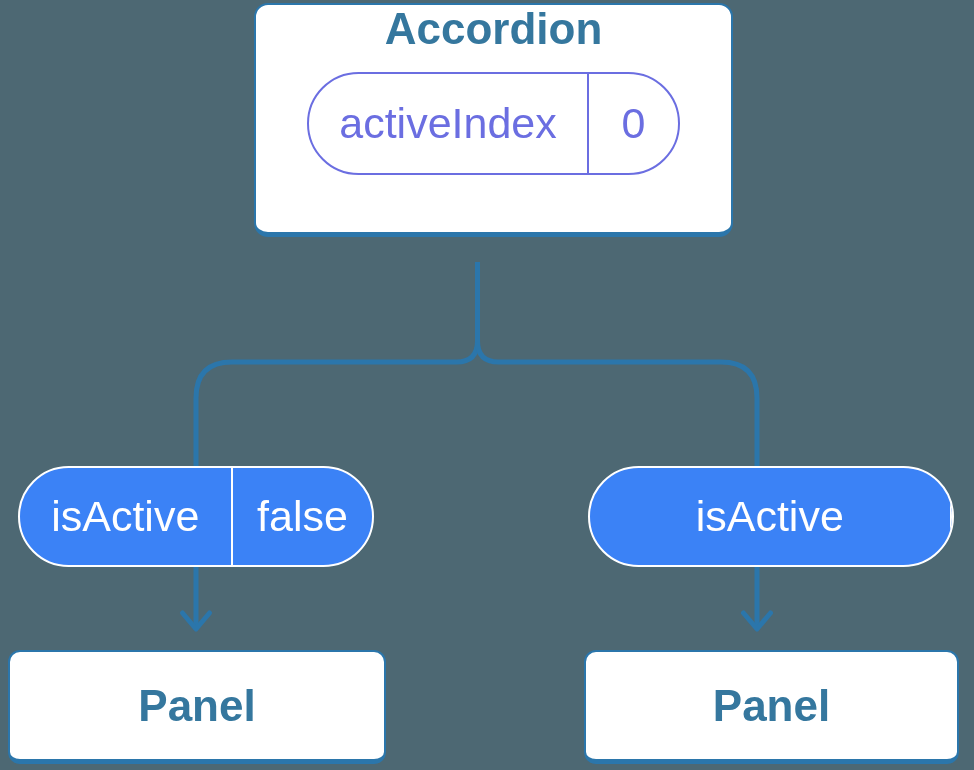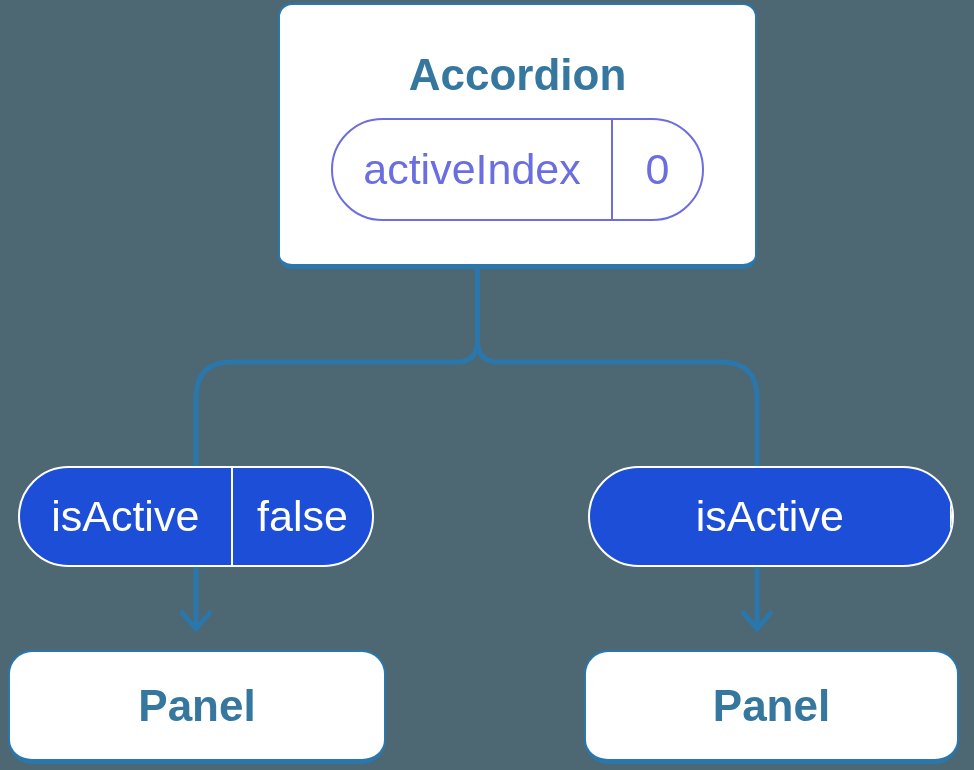--- a/index.html
+++ b/index.html
@@ -35,27 +35,25 @@
   .node {
     position: absolute;
     background: #FFFFFF;
     border: 2px solid #2B76AB;
     border-bottom-width: 5px;
     box-sizing: border-box;
     z-index: 1;
   }
   .root-node {
     left: 254px; top: 3px;
-    width: 479px; height: 266px;
+    width: 479px; height: 234px;
     border-radius: 14px;
     display: flex;
     flex-direction: column;
     align-items: center;
-    padding-top: 46px;
-    margin-left: 24px;
   }
   .node-title {
     font-size: 44px;
     font-weight: 600;
     color: #35779E;
     line-height: 48px;
     white-space: nowrap;
   }
   .pill {
     display: flex;
@@ -79,35 +77,35 @@
     white-space: nowrap;
   }
   .pill-name { flex: 1 1 auto; }
   .state-pill .pill-divider { width: 2px; background: #6B6EE1; }
   .state-pill .pill-value { width: 89px; }
   .prop-pill {
     position: absolute;
     height: 101px;
     border: 2.5px solid #FFFFFF;
     border-radius: 51px;
-    background: #1d4ed8;
+    background: #3b82f6;
     color: #FFFFFF;
     z-index: 1;
   }
   .prop-pill .pill-divider { width: 2.5px; background: #FFFFFF; }
   .prop-pill-left  { left: 18px;  top: 466px; width: 356px; }
   .prop-pill-left  .pill-value { width: 139px; }
   .prop-pill-right { left: 588px; top: 466px; width: 366px; }
   .prop-pill-right .pill-value { width: 148px; }
   .panel-node {
     top: 650px;
     height: 114px;
     border-width: 2.5px;
     border-bottom-width: 5px;
-    border-radius: 24px;
+    border-radius: 12px;
     display: flex;
     align-items: center;
     justify-content: center;
   }
   .panel-node-left  { left: 8px;   width: 378px; }
   .panel-node-right { left: 584px; width: 375px; }
 </style>
 </head>
 <body>
 

